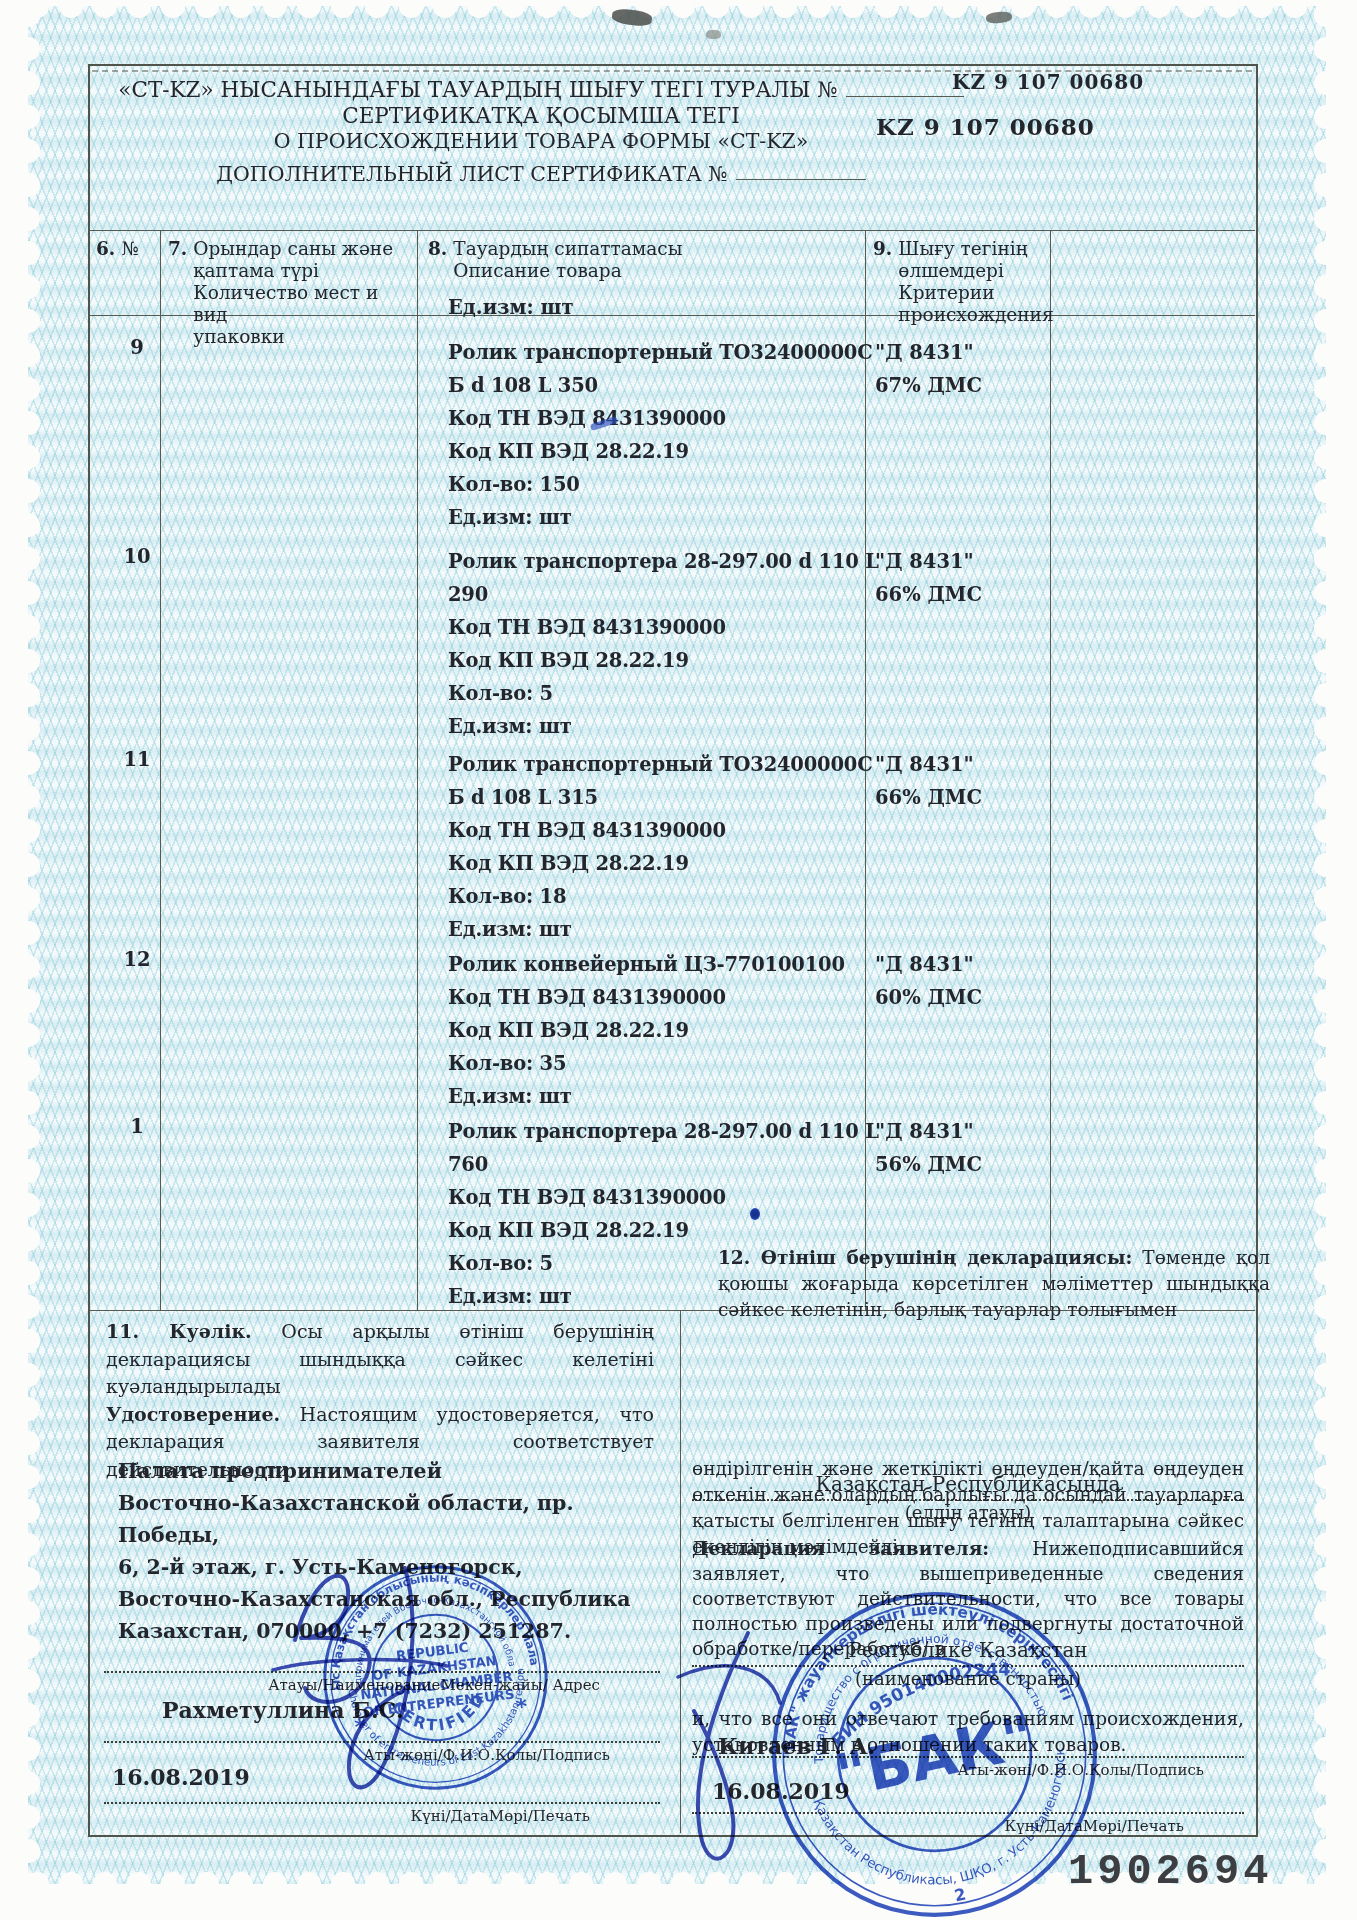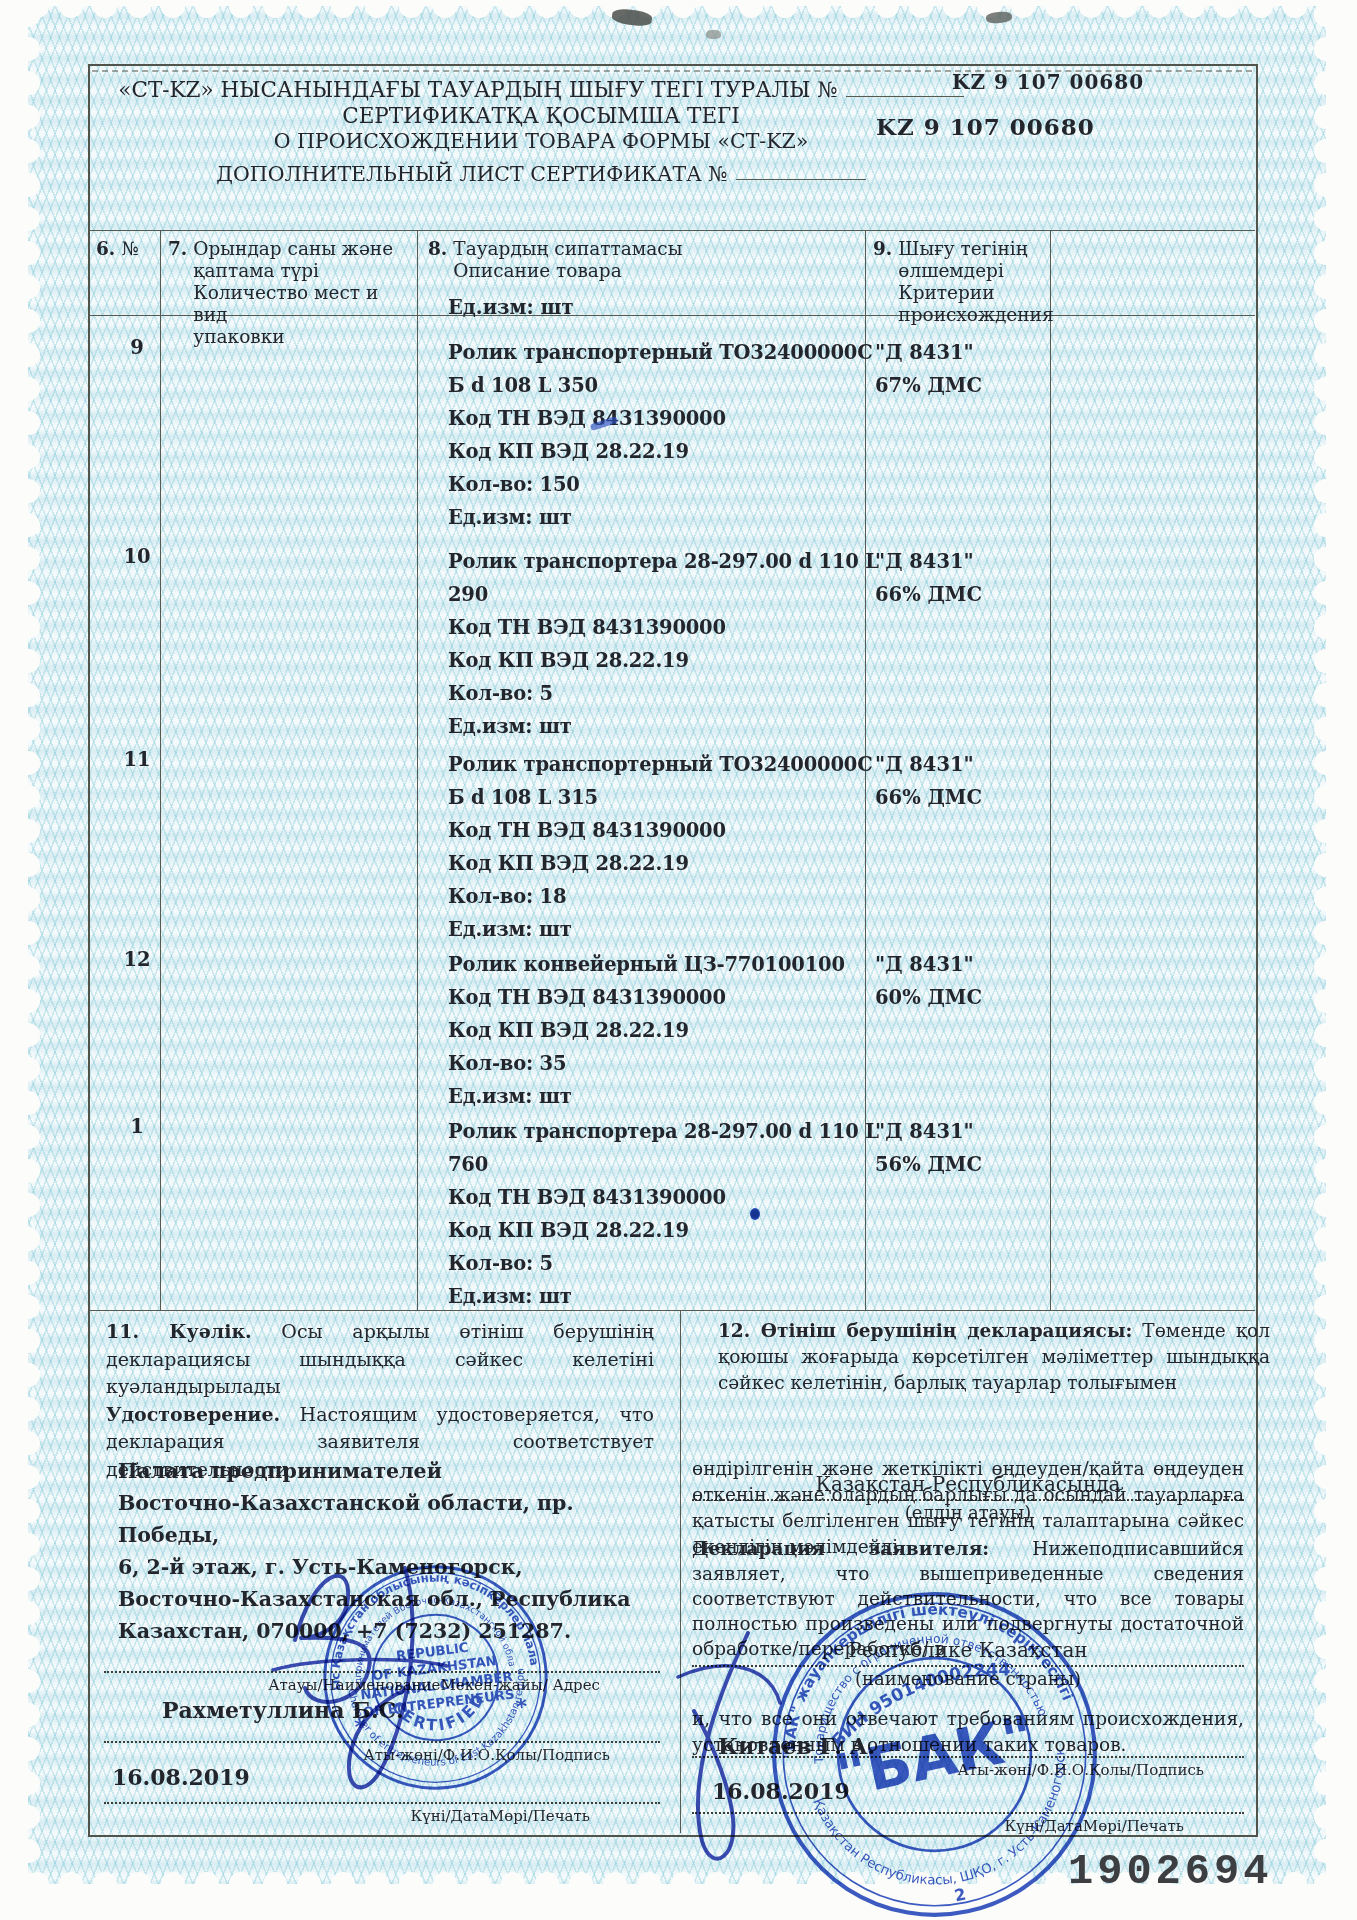--- a/index.html
+++ b/index.html
@@ -204,21 +204,21 @@
   </div>
   <div class="date" style="left:112px;top:1764px;">16.08.2019</div>
   <div class="sigrow" style="left:104px;top:1786px;width:556px;">
     <div class="dot" style="height:16px;"></div>
     <div class="labs" style="padding:0 70px 0 170px;">
       <span>Күні/Дата</span>
       <span>Мөрі/Печать</span>
     </div>
   </div>
 
-  <div class="rp" style="left:692px;top:1318px;width:552px;padding-left:26px;">
+  <div class="rp" style="left:692px;top:1245px;width:552px;padding-left:26px;">
     <b>12. Өтініш берушінің декларациясы:</b><span> Төменде қол қоюшы жоғарыда көрсетілген мәліметтер шындыққа сәйкес келетінін, барлық тауарлар толығымен</span>
   </div>
   <div class="country" style="left:692px;top:1472px;width:552px;">
     <div class="cname">Қазақстан Республикасында</div>
     <div class="dot"></div>
     <div class="clab">(елдің атауы)</div>
   </div>
   <div class="rp" style="left:692px;top:1456px;width:552px;">өндірілгенін және жеткілікті өңдеуден/қайта өңдеуден өткенін және олардың барлығы да осындай тауарларға қатысты белгіленген шығу тегінің талаптарына сәйкес екендігін мәлімдейді.</div>
   <div class="rp" style="left:692px;top:1536px;width:552px;line-height:25px;">
     <b>Декларация заявителя:</b><span> Нижеподписавшийся заявляет, что вышеприведенные сведения соответствуют действительности, что все товары полностью произведены или подвергнуты достаточной обработке/переработке/ в</span>

